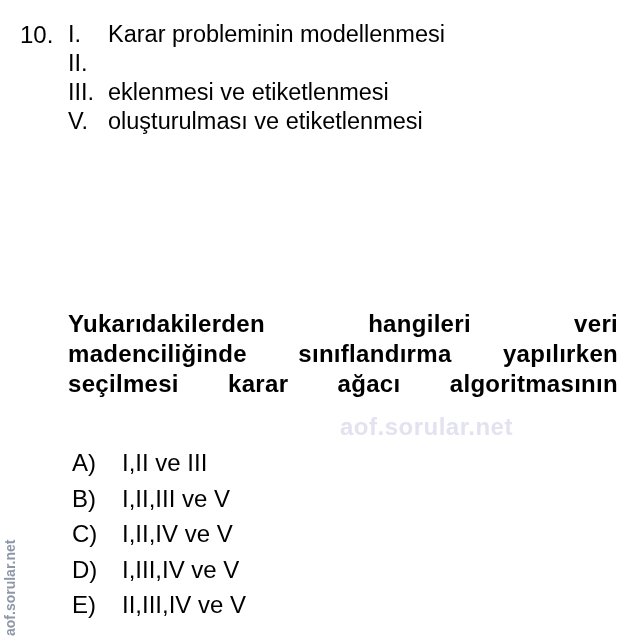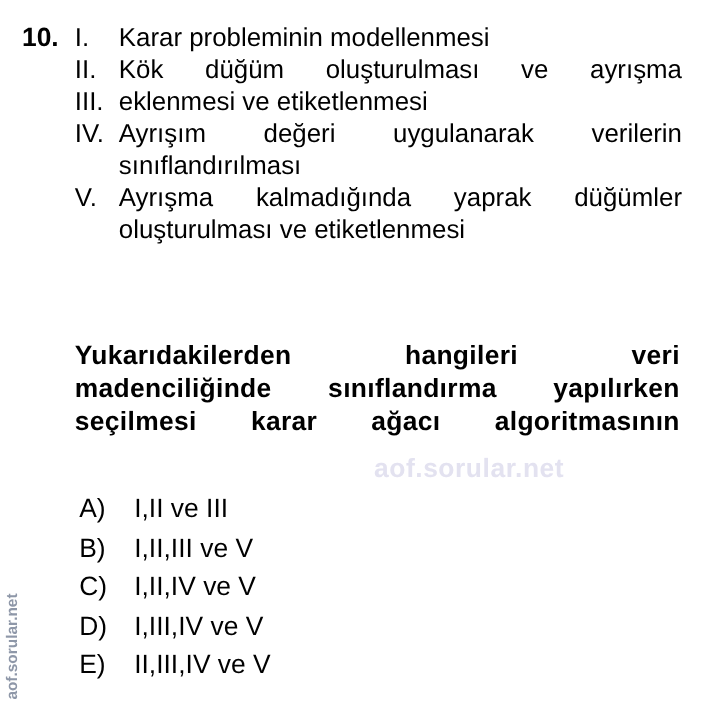--- a/index.html
+++ b/index.html
@@ -1,18 +1,18 @@
 <!DOCTYPE html>
 <html><head>
 <meta charset="utf-8">
 <style>
   html, body { margin:0; padding:0; }
   body { width:642px; height:640px; background:#ffffff; position:relative; overflow:hidden;
          font-family:"Liberation Sans", sans-serif; color:#000; }
-  .qnum { position:absolute; left:20px; top:20px; font-size:24px; font-weight:bold; line-height:29px; }
+  .qnum { position:absolute; left:20px; top:20px; font-size:24px; font-weight:normal; line-height:29px; }
   .items { position:absolute; left:68px; top:20px; width:552px; }
   .item { display:flex; font-size:23.5px; line-height:29px; }
   .roman { width:40px; flex:0 0 40px; }
   .itext { flex:1; text-align:justify; text-align-last:justify; }
   .line { display:block; }
   .line.just { text-align:justify; text-align-last:justify; }
   .line.left { text-align:center; text-align-last:left; }
   .line.indent { padding-left:6px; }
   .stem { position:absolute; left:68px; top:309px; width:550px; font-size:24px; font-weight:bold; line-height:30px; letter-spacing:0.3px; }
   .stem .line.just { text-align:justify; text-align-last:justify; }
@@ -31,40 +31,31 @@
 <div class="items">
   <div class="item">
     <span class="roman">I.</span>
     <span class="itext">
       <span class="line left">Karar probleminin modellenmesi</span>
     </span>
   </div>
   <div class="item">
     <span class="roman">II.</span>
     <span class="itext">
-      <span class="line just">Kök düğüm oluşturulması ve ayrışma</span>
     </span>
   </div>
   <div class="item">
     <span class="roman">III.</span>
     <span class="itext">
       <span class="line left">eklenmesi ve etiketlenmesi</span>
     </span>
   </div>
   <div class="item">
-    <span class="roman">IV.</span>
-    <span class="itext">
-      <span class="line just">Ayrışım değeri uygulanarak verilerin</span>
-      <span class="line left">sınıflandırılması</span>
-    </span>
-  </div>
-  <div class="item">
     <span class="roman">V.</span>
     <span class="itext">
-      <span class="line just">Ayrışma kalmadığında yaprak düğümler</span>
       <span class="line left">oluşturulması ve etiketlenmesi</span>
     </span>
   </div>
 </div>
 
 <div class="stem">
   <span class="line just">Yukarıdakilerden hangileri veri</span>
   <span class="line just">madenciliğinde sınıflandırma yapılırken</span>
   <span class="line just">seçilmesi karar ağacı algoritmasının</span>
 </div>

